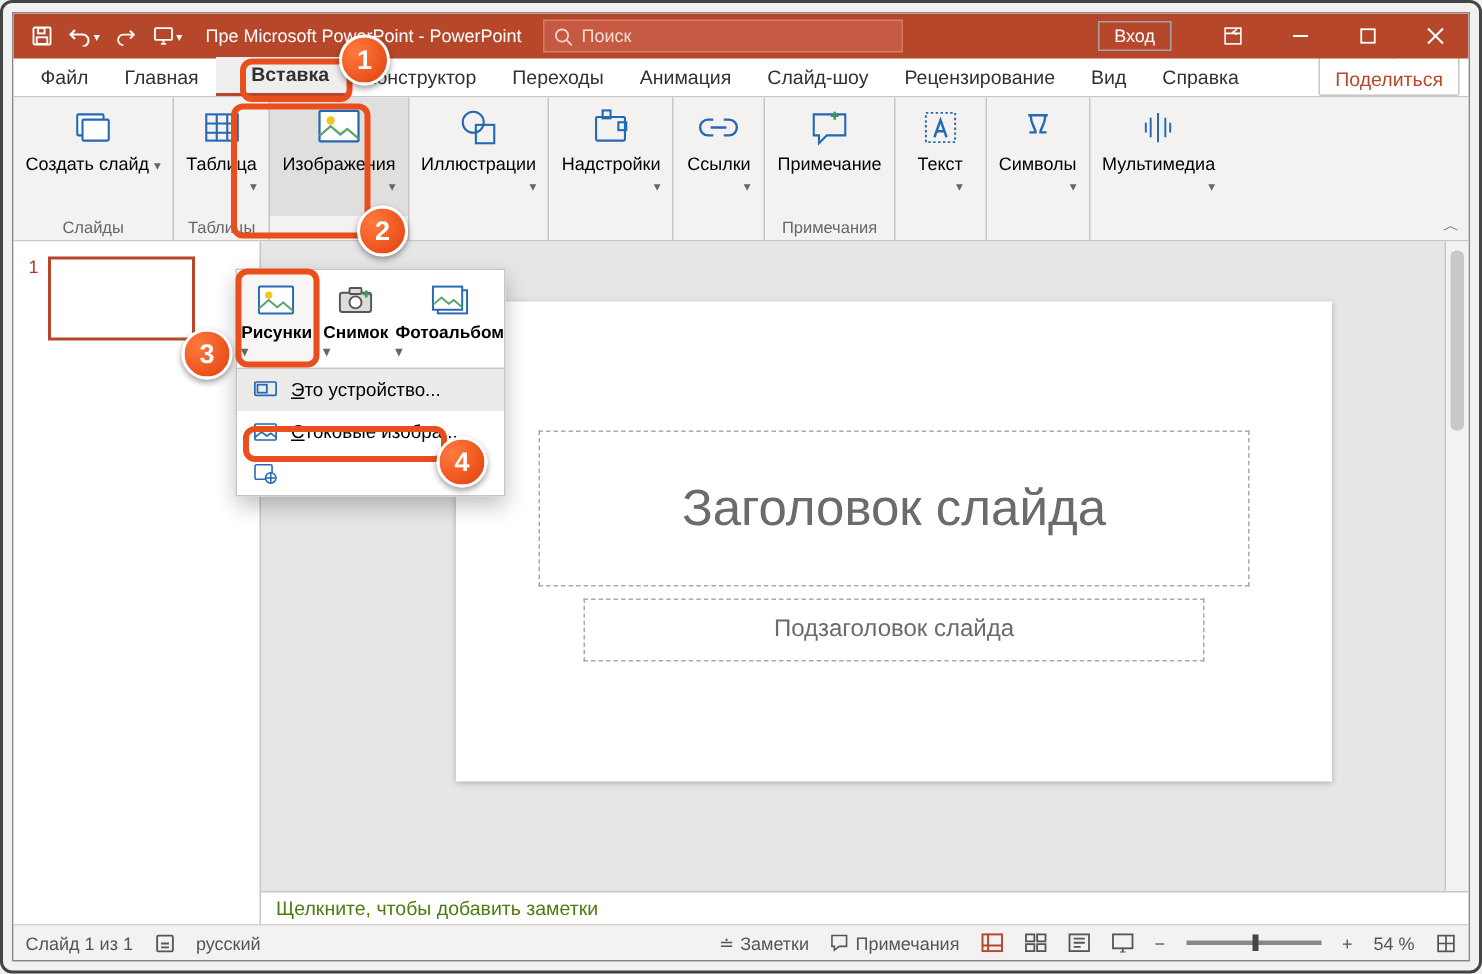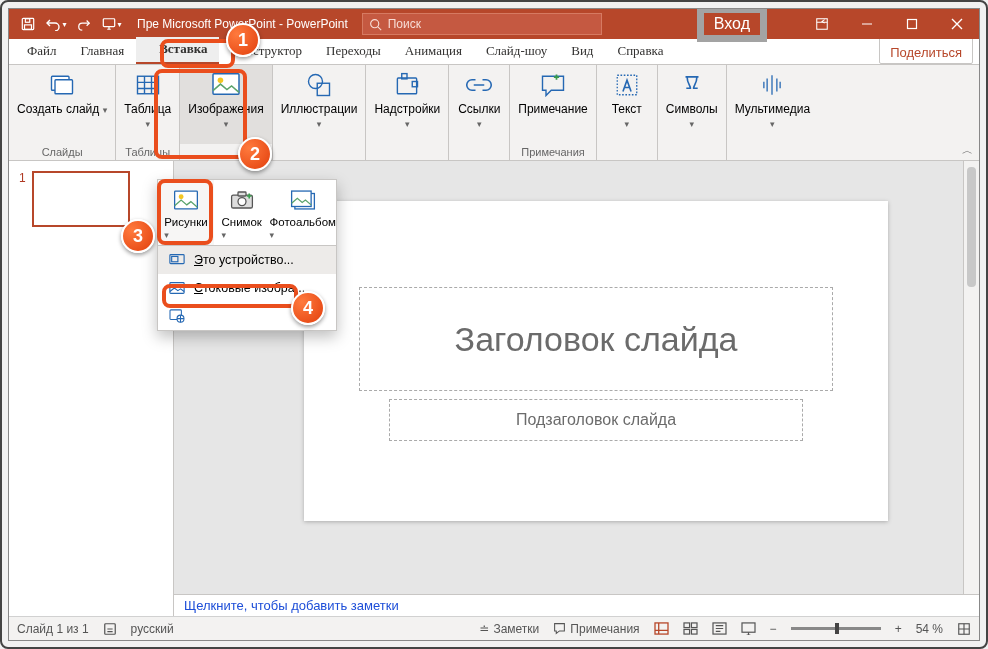--- a/index.html
+++ b/index.html
@@ -18,66 +18,66 @@
 
   .screen { position:absolute; inset:6px; border:1px solid #888; background:#fff; display:flex; flex-direction:column; overflow:hidden; }
 
   
   .titlebar { height:30px; background:var(--accent-dark); color:#fff; display:flex; align-items:center; font-size:12px; position:relative; }
   .titlebar .qat { display:flex; align-items:center; gap:6px; padding:0 8px; }
   .titlebar .qat .btn { width:22px; height:22px; display:flex; align-items:center; justify-content:center; }
   .titlebar .doc-title { margin-left:6px; white-space:nowrap; }
   .searchbox { margin-left:14px; width:240px; height:22px; background:#c55941; border:1px solid #d67a62; display:flex; align-items:center; padding:0 6px; color:#f7dcd5; gap:6px; }
   .titlebar .rightctrls { margin-left:auto; display:flex; align-items:center; }
-  .loginbtn { border:7px solid #a3a3a3; padding:2px 10px; margin-right:32px; font-size:16px; }
+  .loginbtn { border:1px solid #a3a3a3; padding:2px 10px; margin-right:18px; font-size:12px; }
   .winbtn { width:45px; height:30px; display:flex; align-items:center; justify-content:center; }
 
   
   .tabstrip { height:26px; background:#fff; border-bottom:1px solid var(--border); display:flex; align-items:end; padding:0 6px; font-size:13px; }
-  .tab { padding:4px 12px 5px; color:var(--text); cursor:pointer;font-family:Liberation Serif, serif; }
+  .tab { padding:4px 12px 5px; color:var(--text); cursor:pointer; }
   .tab.active { font-weight:600; border-bottom:2px solid var(--accent-dark); position:relative; z-index:30; background:#eee;padding-left:23px; }
   .sharebtn { margin-left:auto; color:var(--accent-dark); display:flex; gap:6px; align-items:center; padding:3px 10px; border:1px solid var(--border); border-radius:2px; font-size:13px;flex-direction:column; }
 
   
   .ribbon { height:96px; background:var(--ribbon-bg); border-bottom:1px solid var(--border); display:flex; position:relative; }
   .group { display:flex; flex-direction:column; align-items:stretch; border-right:1px solid var(--border); }
   .group-buttons { display:flex; flex:1; }
   .group-label { font-size:11px; text-align:center; color:#666; padding:2px 0 2px; }
   .rbtn { display:flex; flex-direction:column; align-items:center; justify-content:flex-start; padding:4px 8px 0; min-width:60px; gap:2px; position:relative; }
   .rbtn .ic { width:32px; height:32px; display:flex; align-items:center; justify-content:center; color:#2568b3; }
-  .rbtn .lbl { font-size:12px; text-align:center; line-height:1.15; }
+  .rbtn .lbl { font-size:12px; text-align:right; line-height:1.15; }
   .caret { font-size:9px; color:#666; }
   .collapse{ position:absolute; right:6px; bottom:2px; font-size:11px; color:#666; }
 
   
   .work { flex:1; display:flex; background:#E6E6E6; position:relative; min-height:0; }
   .thumbpanel { width:165px; background:#fff; border-right:1px solid var(--border); padding:10px 10px; }
   .thumb-row { display:flex; gap:6px; }
   .thumb-n { font-size:12px; color:#b03a24; }
   .thumb { width:98px; height:56px; border:2px solid var(--accent-dark); background:#fff; }
   .sliderarea { flex:1; position:relative; }
   .slide { position:absolute; left:130px; top:40px; width:584px; height:320px; background:#fff; box-shadow:0 1px 4px rgba(0,0,0,.25); }
   .ph { position:absolute; border:1px dashed #aaa; display:flex; align-items:center; justify-content:center; color:#6b6b6b; }
   .ph.title { left:55px; top:86px; right:55px; height:104px; font-size:34px;text-align:center; }
   .ph.sub { left:85px; top:198px; right:85px; height:42px; font-size:16px; }
-  .notesbar { position:absolute; left:0; right:0; bottom:0; height:22px; background:#fff; border-top:1px solid var(--border); padding-left:10px; font-size:13px; color:#1d4ed8; display:flex; align-items:center; }
+  .notesbar { position:absolute; left:0; right:0; bottom:0; height:22px; background:#fff; border-top:1px solid var(--border); padding-left:10px; font-size:13px; color:#4d7c0f; display:flex; align-items:center; }
   .scrollbar-v{ position:absolute; right:0; top:0; bottom:22px; width:16px; background:#f3f2f1; border-left:1px solid var(--border);}
   .scrollbar-v .thumbv{ position:absolute; left:3px; right:3px; top:6px; height:120px; background:#c8c8c8; border-radius:4px;}
 
   
   .statusbar { height:24px; background:var(--ribbon-bg); border-top:1px solid var(--status-border); display:flex; align-items:center; font-size:12px; color:#555; padding:0 8px; gap:14px; }
   .statusbar .spacer { flex:1; }
   .statusbar .seg { display:flex; align-items:center; gap:4px; }
   .zoom-slider { width:90px; height:3px; background:#888; position:relative; }
   .zoom-slider .t { position:absolute; top:-4px; left:44px; width:4px; height:11px; background:#444; }
 
   
   .popup { position:absolute; left:148px; top:170px; width:180px; background:#fff; border:1px solid var(--border); box-shadow:0 6px 14px rgba(0,0,0,.25); z-index:25; }
   .popup-row1{ height:66px; display:flex; border-bottom:1px solid var(--border); }
-  .popup-btn { flex:1; display:flex; flex-direction:column; align-items:center; justify-content:center; font-size:11.5px; gap:2px; position:relative;}
+  .popup-btn { flex:1; display:flex; flex-direction:column; align-items:center; justify-content:center; font-size:11.5px; gap:2px; position:relative;font-weight:bold;}
   .popup-btn .ic{ width:28px; height:28px; display:flex; align-items:center; justify-content:center;}
   .popup-title{ padding:6px 10px 2px; font-size:12px; font-weight:600; color:#444; }
   .menu-item{ display:flex; align-items:center; gap:8px; padding:5px 10px; font-size:12.5px; }
   .menu-item .mi-ic{ width:18px; height:18px; display:flex; align-items:center; justify-content:center; color:#2568b3; }
   .menu-item .u { text-decoration:underline; }
 
   
   .hl { position:absolute; border:4px solid var(--callout); border-radius:8px; pointer-events:none; z-index:40; }
   .co { position:absolute; width:34px; height:34px; border-radius:50%; background:radial-gradient(circle at 30% 30%, #ff7a3d, #e23f0d); color:#fff; font-weight:700; font-size:18px; display:flex; align-items:center; justify-content:center; border:2px solid #fff; box-shadow:0 2px 4px rgba(0,0,0,.4); z-index:50;}
   svg { display:block; }
@@ -155,20 +155,21 @@
   </div>
 
   <div class="tabstrip">
     <div class="tab">Файл</div>
     <div class="tab">Главная</div>
     <div class="tab active">Вставка</div>
     <div class="tab">Конструктор</div>
     <div class="tab">Переходы</div>
     <div class="tab">Анимация</div>
     <div class="tab">Слайд-шоу</div>
+    <div class="tab">Рецензирование</div>
     <div class="tab">Вид</div>
     <div class="tab">Справка</div>
     <div class="sharebtn">
       <svg width="14" height="14" viewBox="0 0 16 16" fill="none" stroke="#B7472A" stroke-width="1.4">
           <path d="M10 3 6 6v4l4 3"></path>
           <circle cx="11.5" cy="2.5" r="1.8"></circle>
           <circle cx="11.5" cy="13.5" r="1.8"></circle>
           <circle cx="4.5" cy="8" r="1.8"></circle>
         </svg>
       <span>Поделиться</span>

